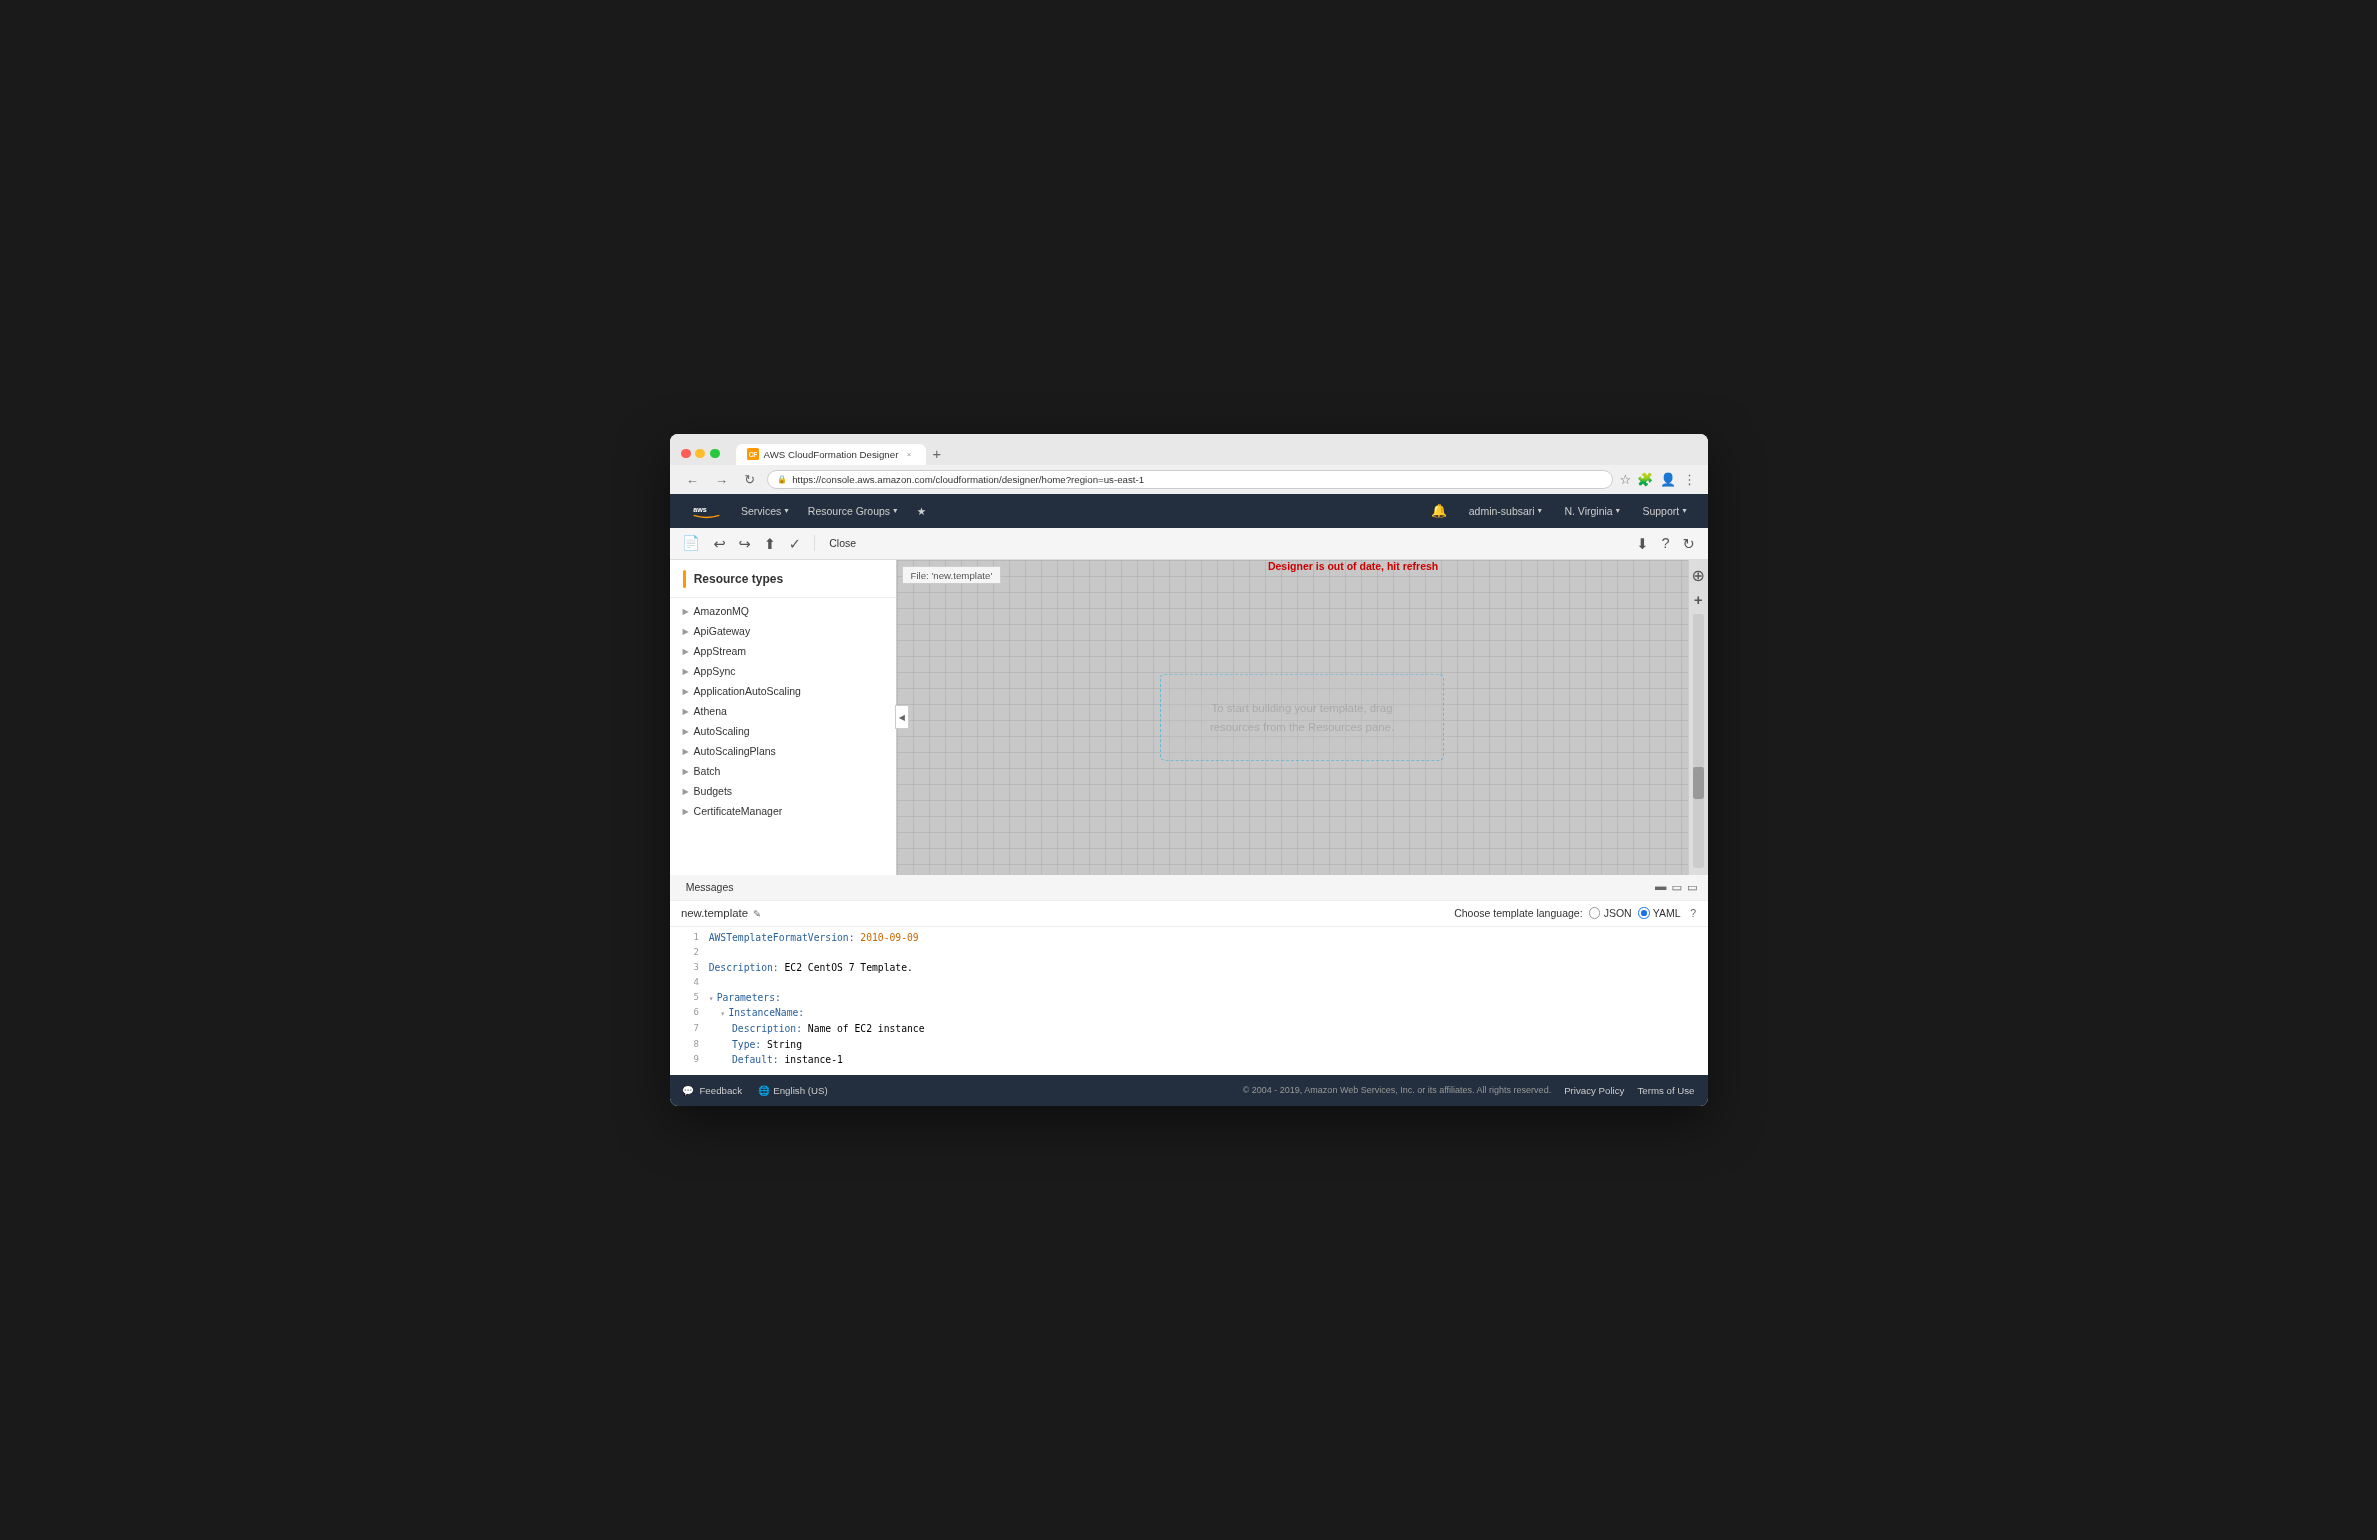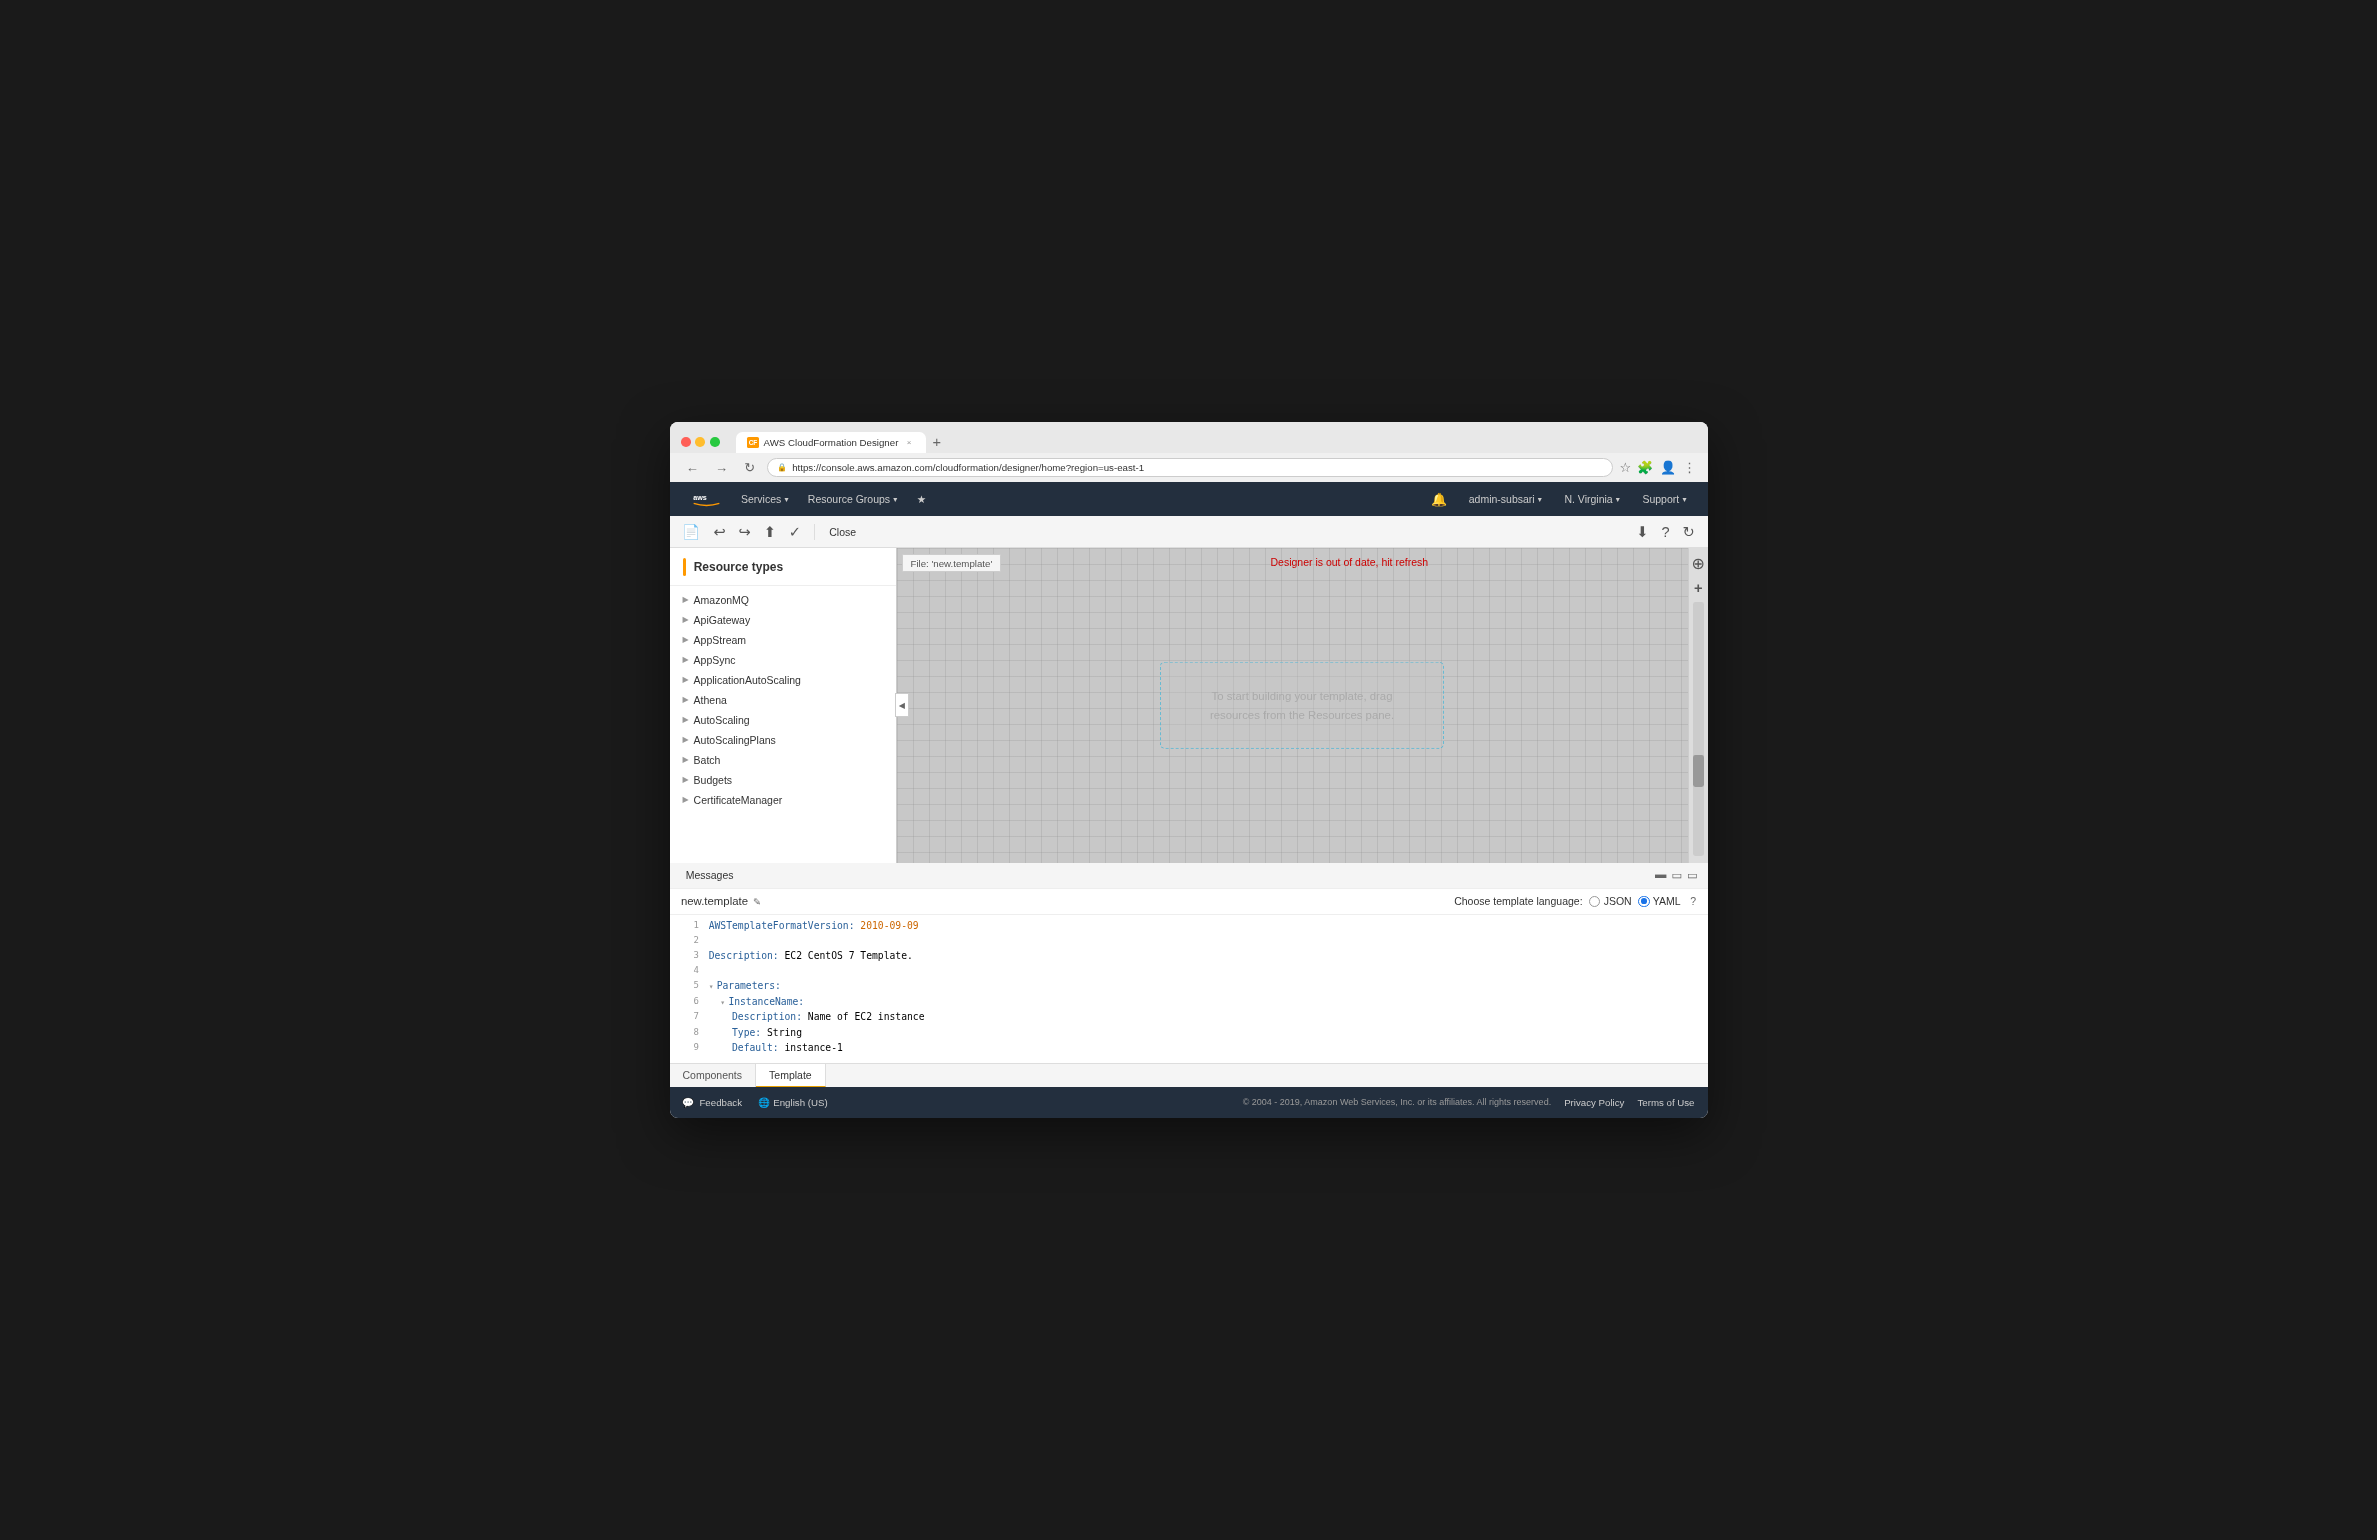--- a/index.html
+++ b/index.html
@@ -182,26 +182,26 @@
       left: 5px;
       background: #f5f5f5;
       border: 0.8px solid #ccc;
       padding: 2.4px 8px;
       font-size: 9.7px;
       color: #555;
       border-radius: 1.6px;
     }
     .canvas-warning {
       position: absolute;
-      top: 8px;
+      top: 0;
       left: 50%;
       transform: translateX(-20%);
       color: #cc0000;
       font-size: 10.5px;
-      font-weight: 400;
+      font-weight: 700;
     }
     .canvas-drop-zone {
       position: absolute;
       top: 50%;
       left: 50%;
       transform: translate(-50%, -50%);
       border: 1.6px dashed #5bb8d4;
       border-radius: 4.9px;
       padding: 24px 49px;
       text-align: center;
@@ -616,24 +616,20 @@
         <span class="code-content">&nbsp;&nbsp;&nbsp;&nbsp;<span class="c-key">Type:</span> String</span>
       </div>
       <div class="code-line">
         <span class="line-num">9</span>
         <span class="code-content">&nbsp;&nbsp;&nbsp;&nbsp;<span class="c-key">Default:</span> instance-1</span>
       </div>
 
     </div>
   </div>
 
-  <div class="editor-tabs">
-    <div class="editor-tab">Components</div>
-    <div class="editor-tab active">Template</div>
-  </div>
 
   <div class="footer">
     <div class="footer-feedback">
       <span>💬</span>
       <span>Feedback</span>
     </div>
     <div class="footer-lang">
       <span>🌐</span>
       <span>English (US)</span>
     </div>

